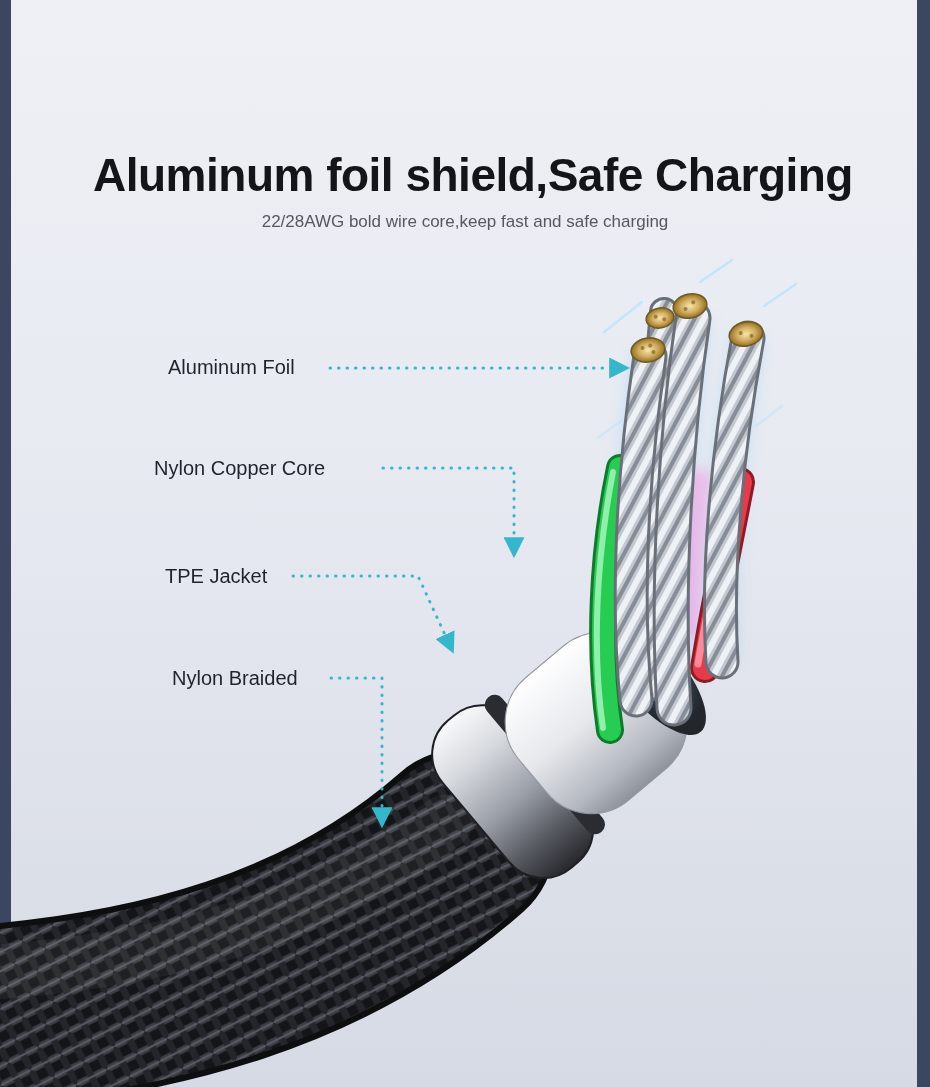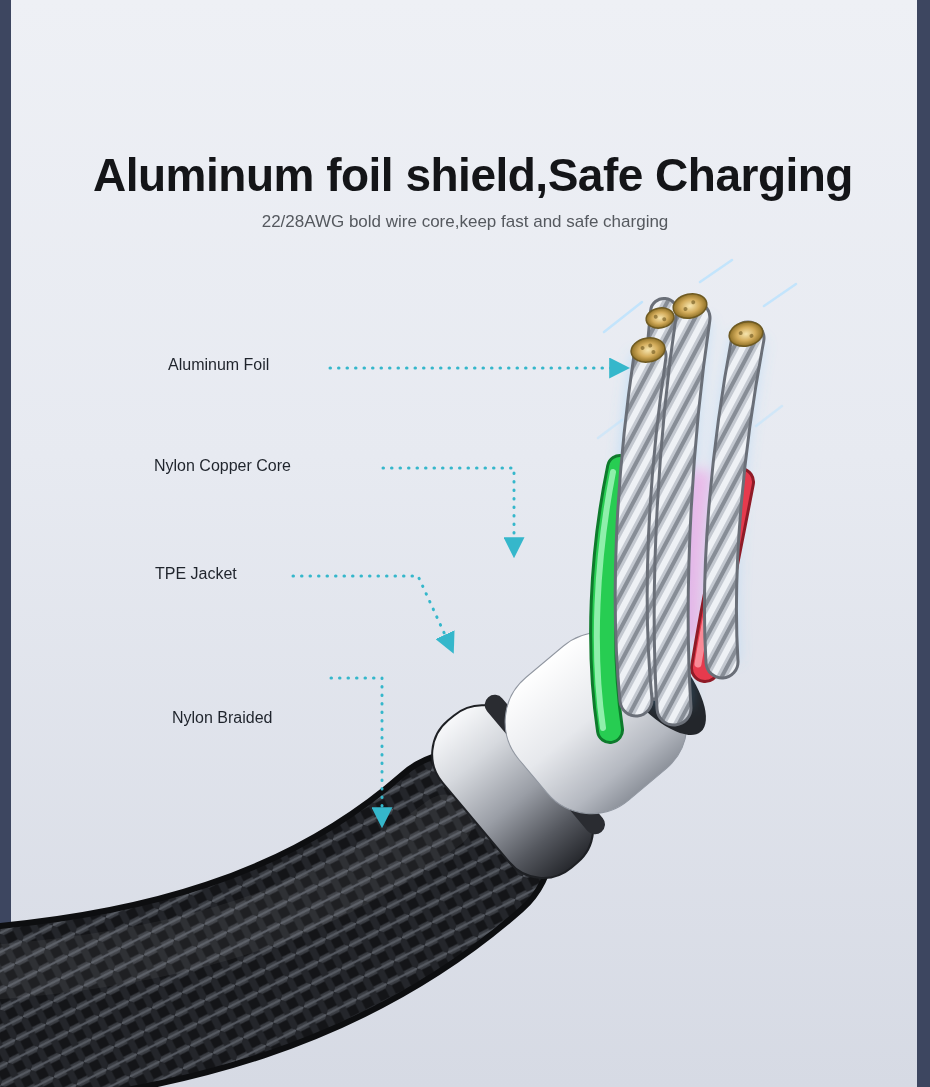--- a/index.html
+++ b/index.html
@@ -18,26 +18,26 @@
     margin:8px;text-align:center;
     font-size:46px;font-weight:700;color:#141518;letter-spacing:-0.5px;
   }
   .subtitle{
     position:absolute;left:0;top:212px;width:100%;
     margin:0;text-align:center;
     font-size:17px;font-weight:400;color:#55595f;
   }
   .callout{
     position:absolute;
-    font-size:16px;color:#1f242c;white-space:nowrap;
+    font-size:20px;color:#1f242c;white-space:nowrap;
   }
   #callout-0{left:168px;top:356px;}
   #callout-1{left:154px;top:457px;}
-  #callout-2{left:155px;top:565px;}
-  #callout-3{left:172px;top:667px;margin-top:42px;}
+  #callout-2{left:165px;top:565px;}
+  #callout-3{left:172px;top:667px;}
   svg.diagram{position:absolute;left:0;top:0;}
 </style>
 </head>
 <body>
 
 <div class="stage">
 
   <div class="strip left"></div>
   <div class="strip right"></div>
 

